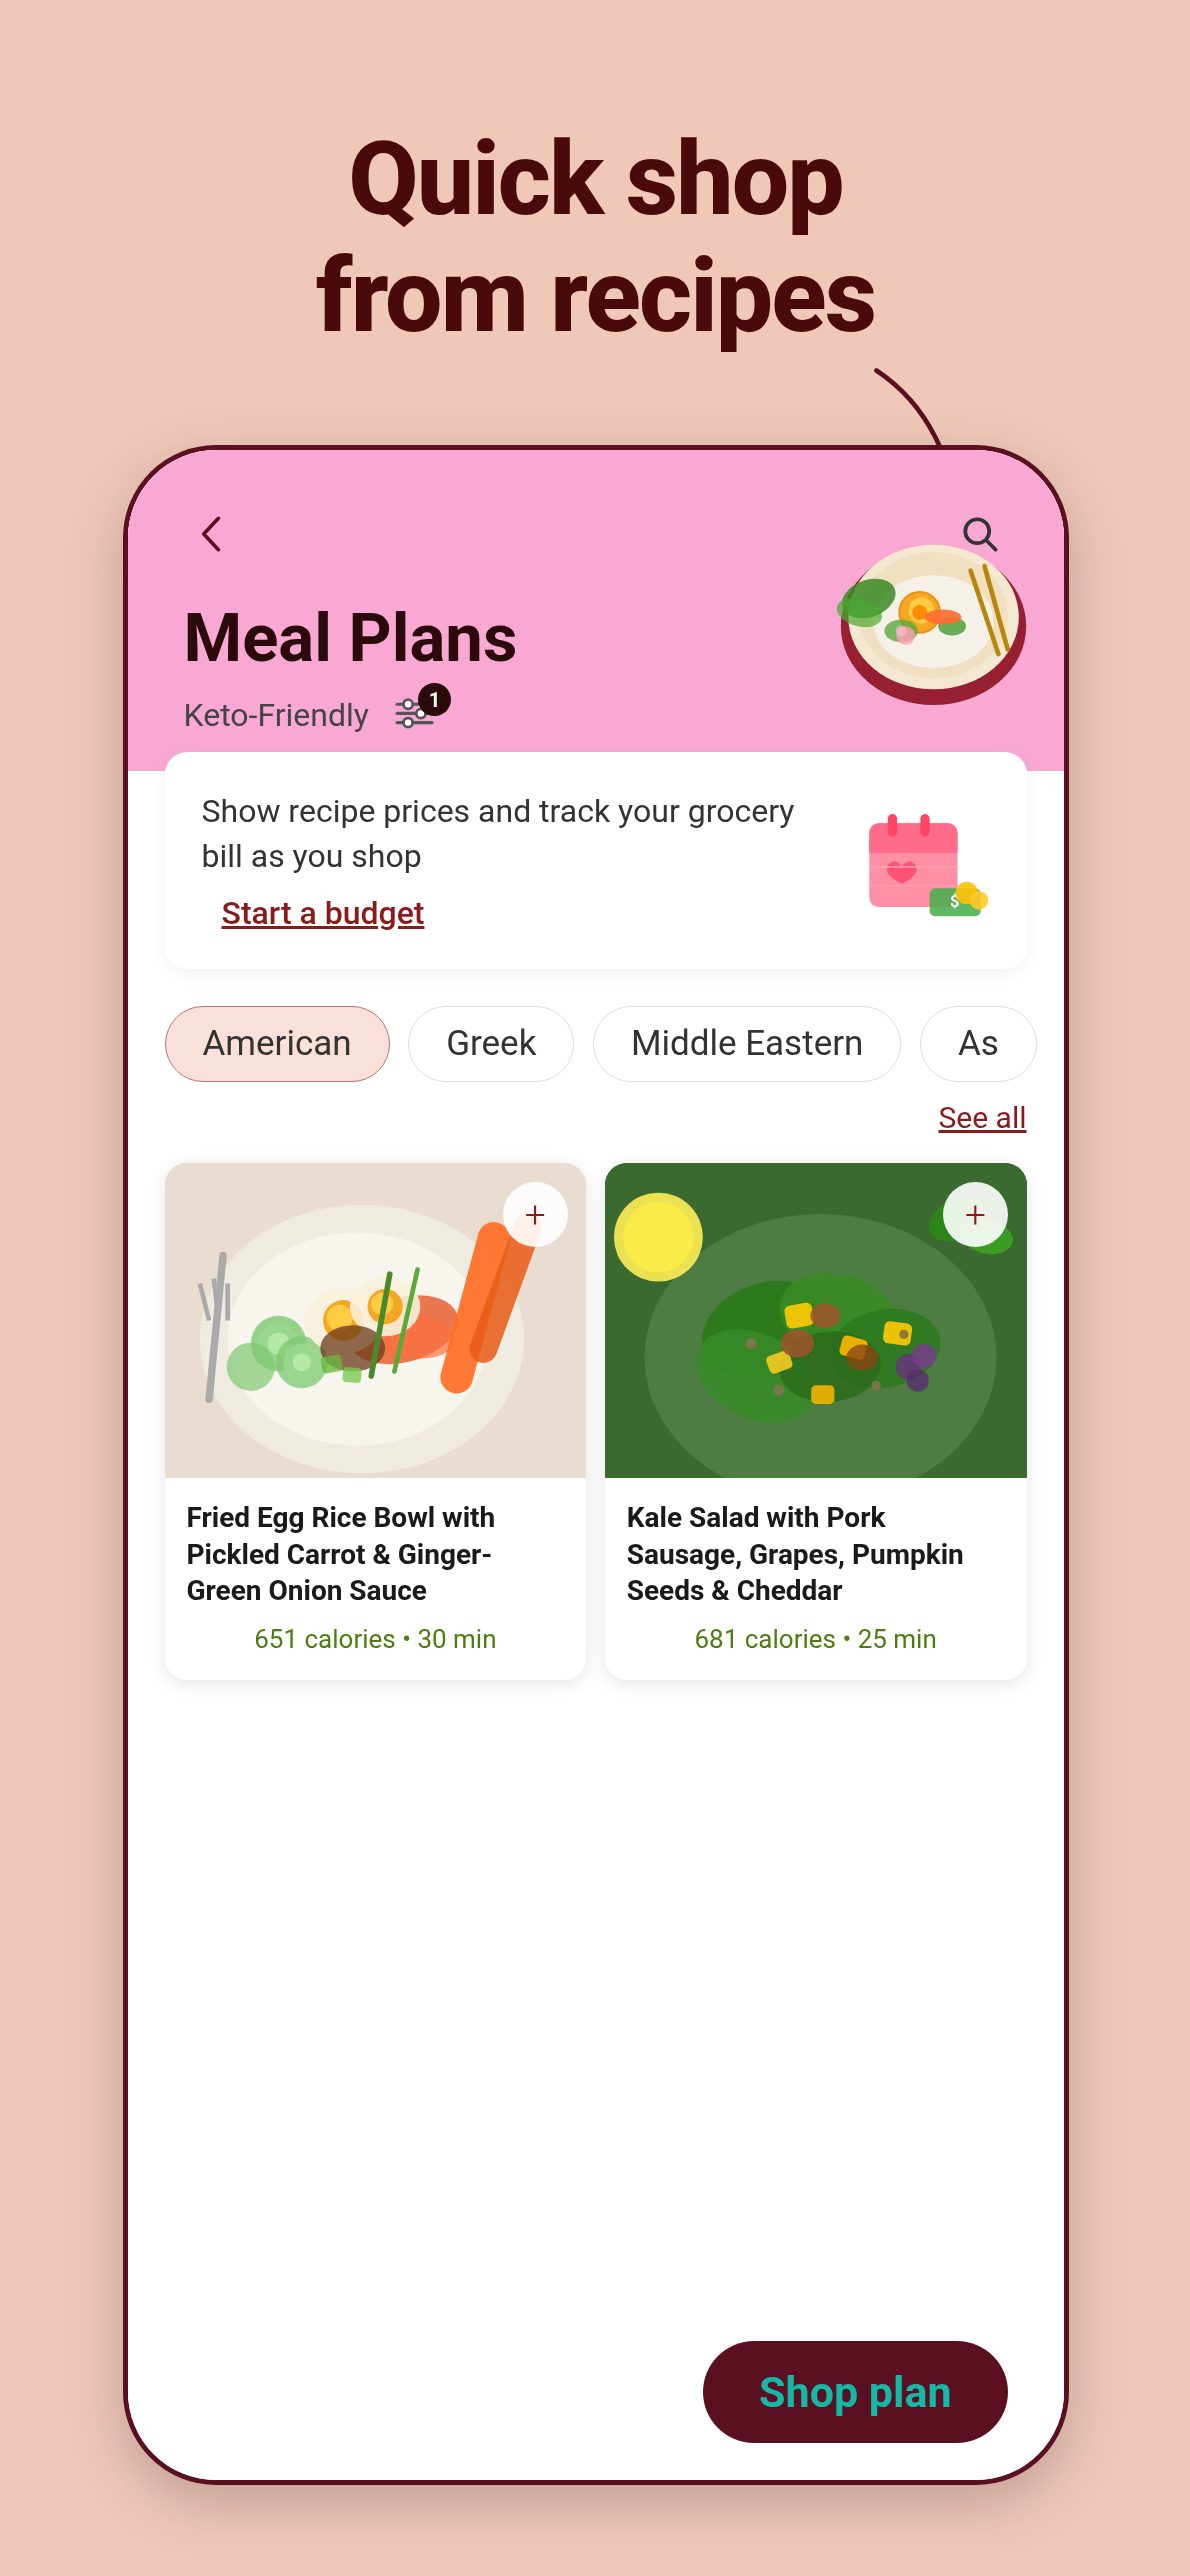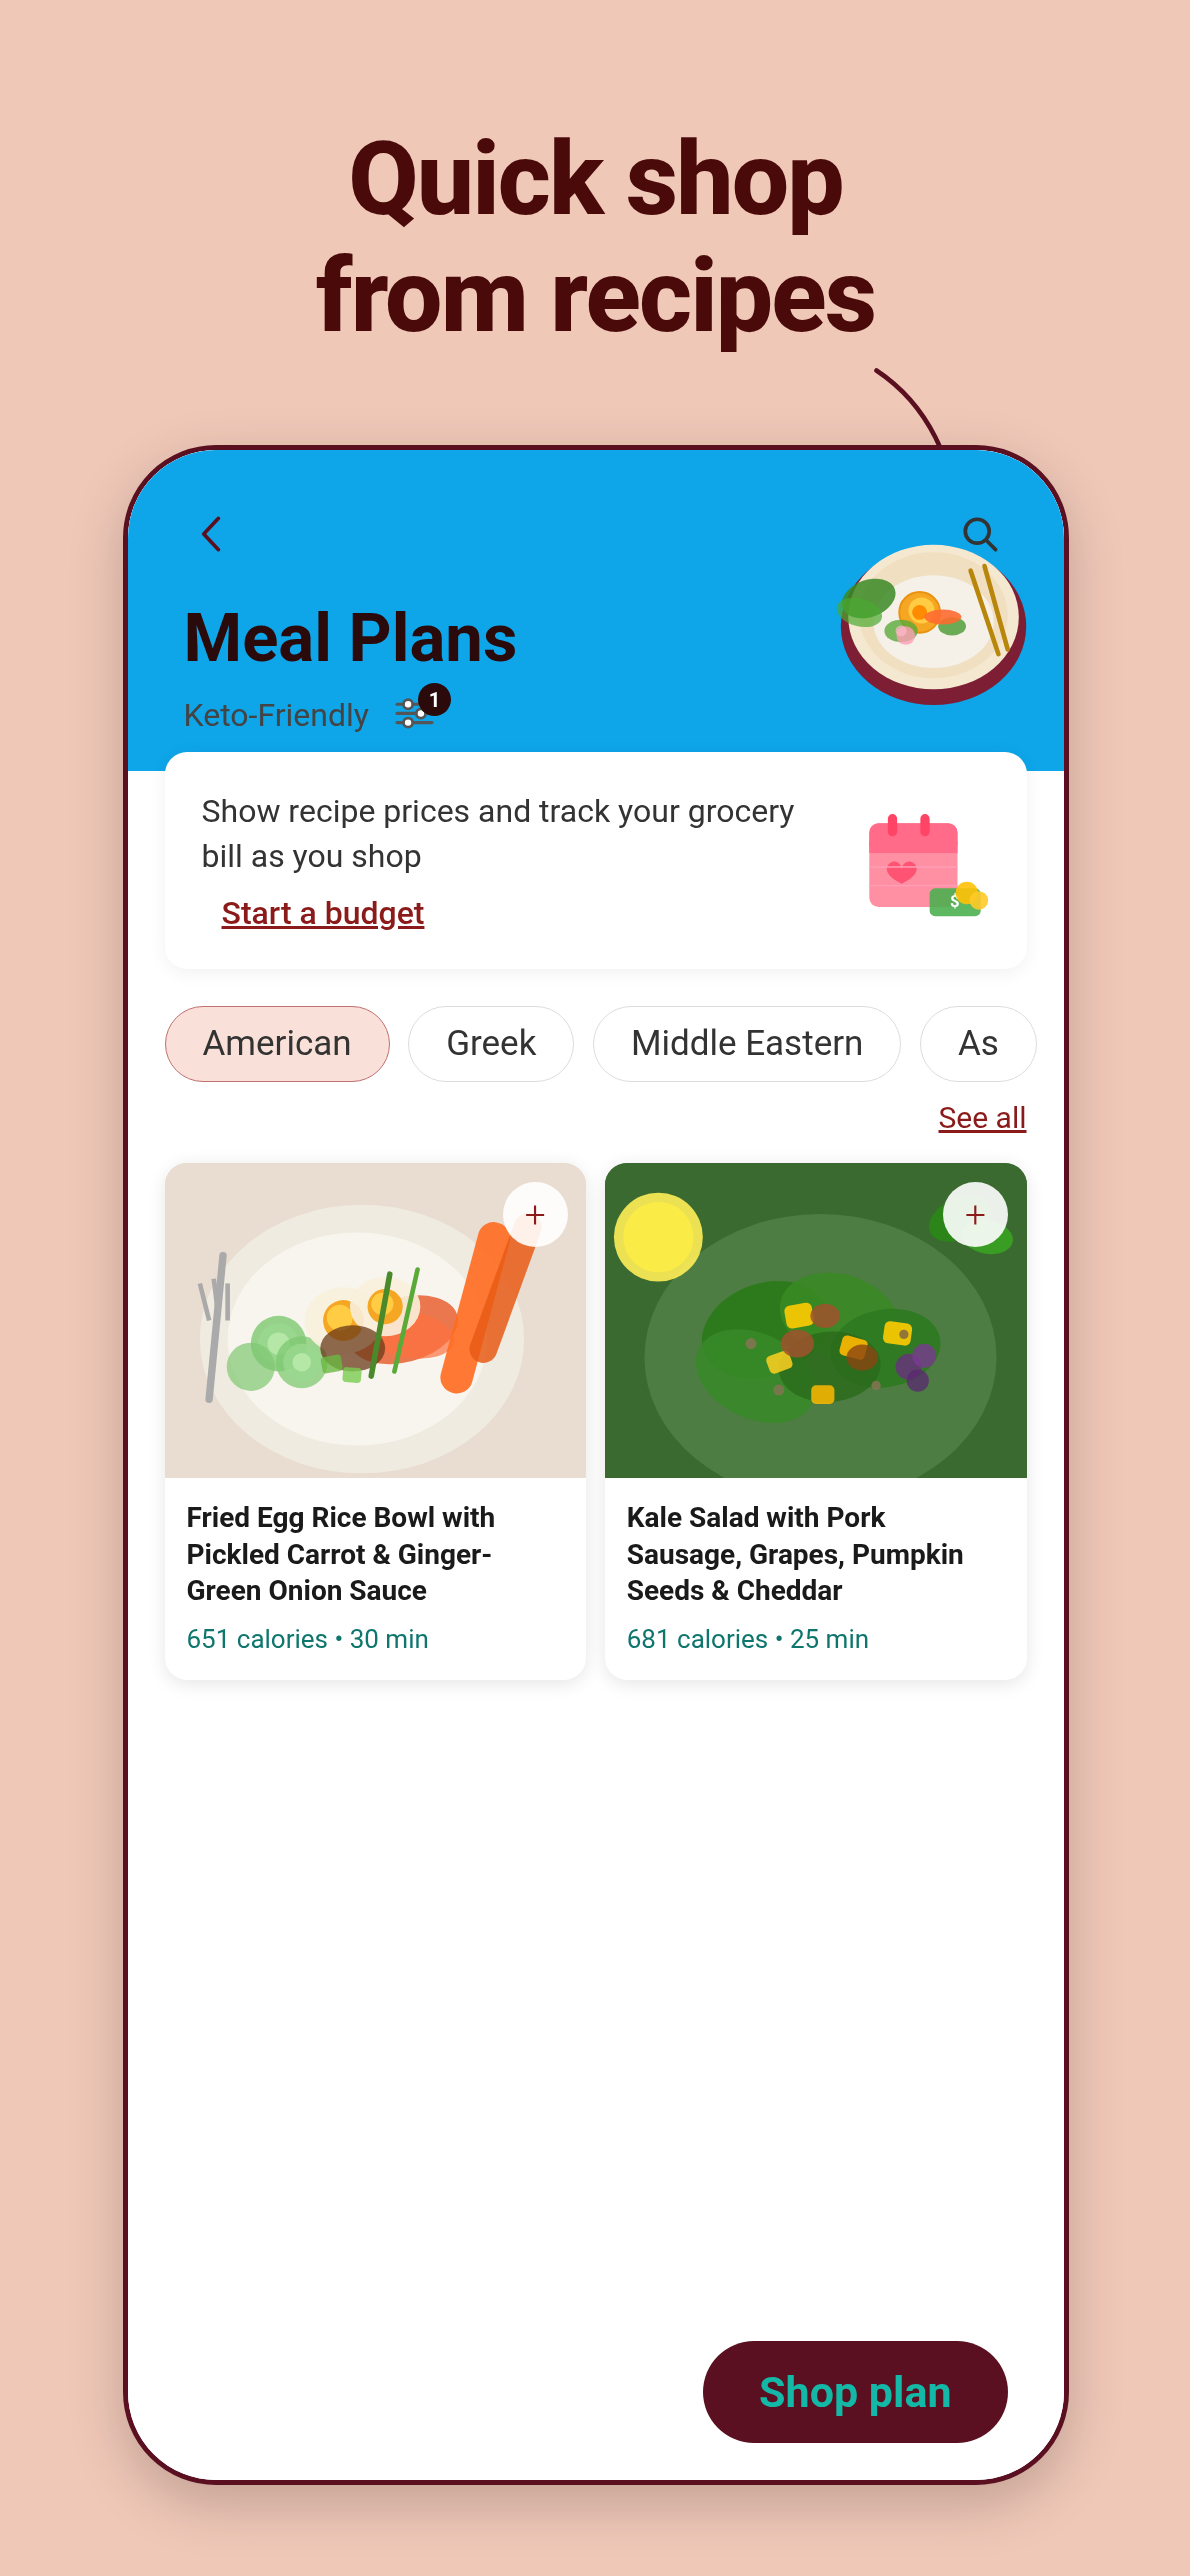--- a/index.html
+++ b/index.html
@@ -57,21 +57,21 @@
     .phone-screen {
       width: 100%;
       height: 100%;
       background: #fff;
       overflow: hidden;
       position: relative;
     }
 
     
     .top-area {
-      background: #0ea5e9;
+      background: #f9a8d4;
       padding: 56px 56px 37px 56px;
       position: relative;
     }
 
     .top-nav {
       display: flex;
       justify-content: space-between;
       align-items: center;
       margin-bottom: 37px;
     }
@@ -257,21 +257,22 @@
     .recipe-title {
       font-size: 28px;
       font-weight: 700;
       color: #1a1a1a;
       line-height: 1.3;
       margin-bottom: 15px;
     }
 
     .recipe-meta {
       font-size: 26px;
-      color: #0f766e;
+      color: #4d7c0f;
+      text-align: center;
     }
 
     
     .food-photo-1 {
       width: 100%;
       height: 315px;
       background: linear-gradient(135deg, #e8d5b8 0%, #f5e8d0 40%, #d4b896 100%);
       position: relative;
       overflow: hidden;
     }

